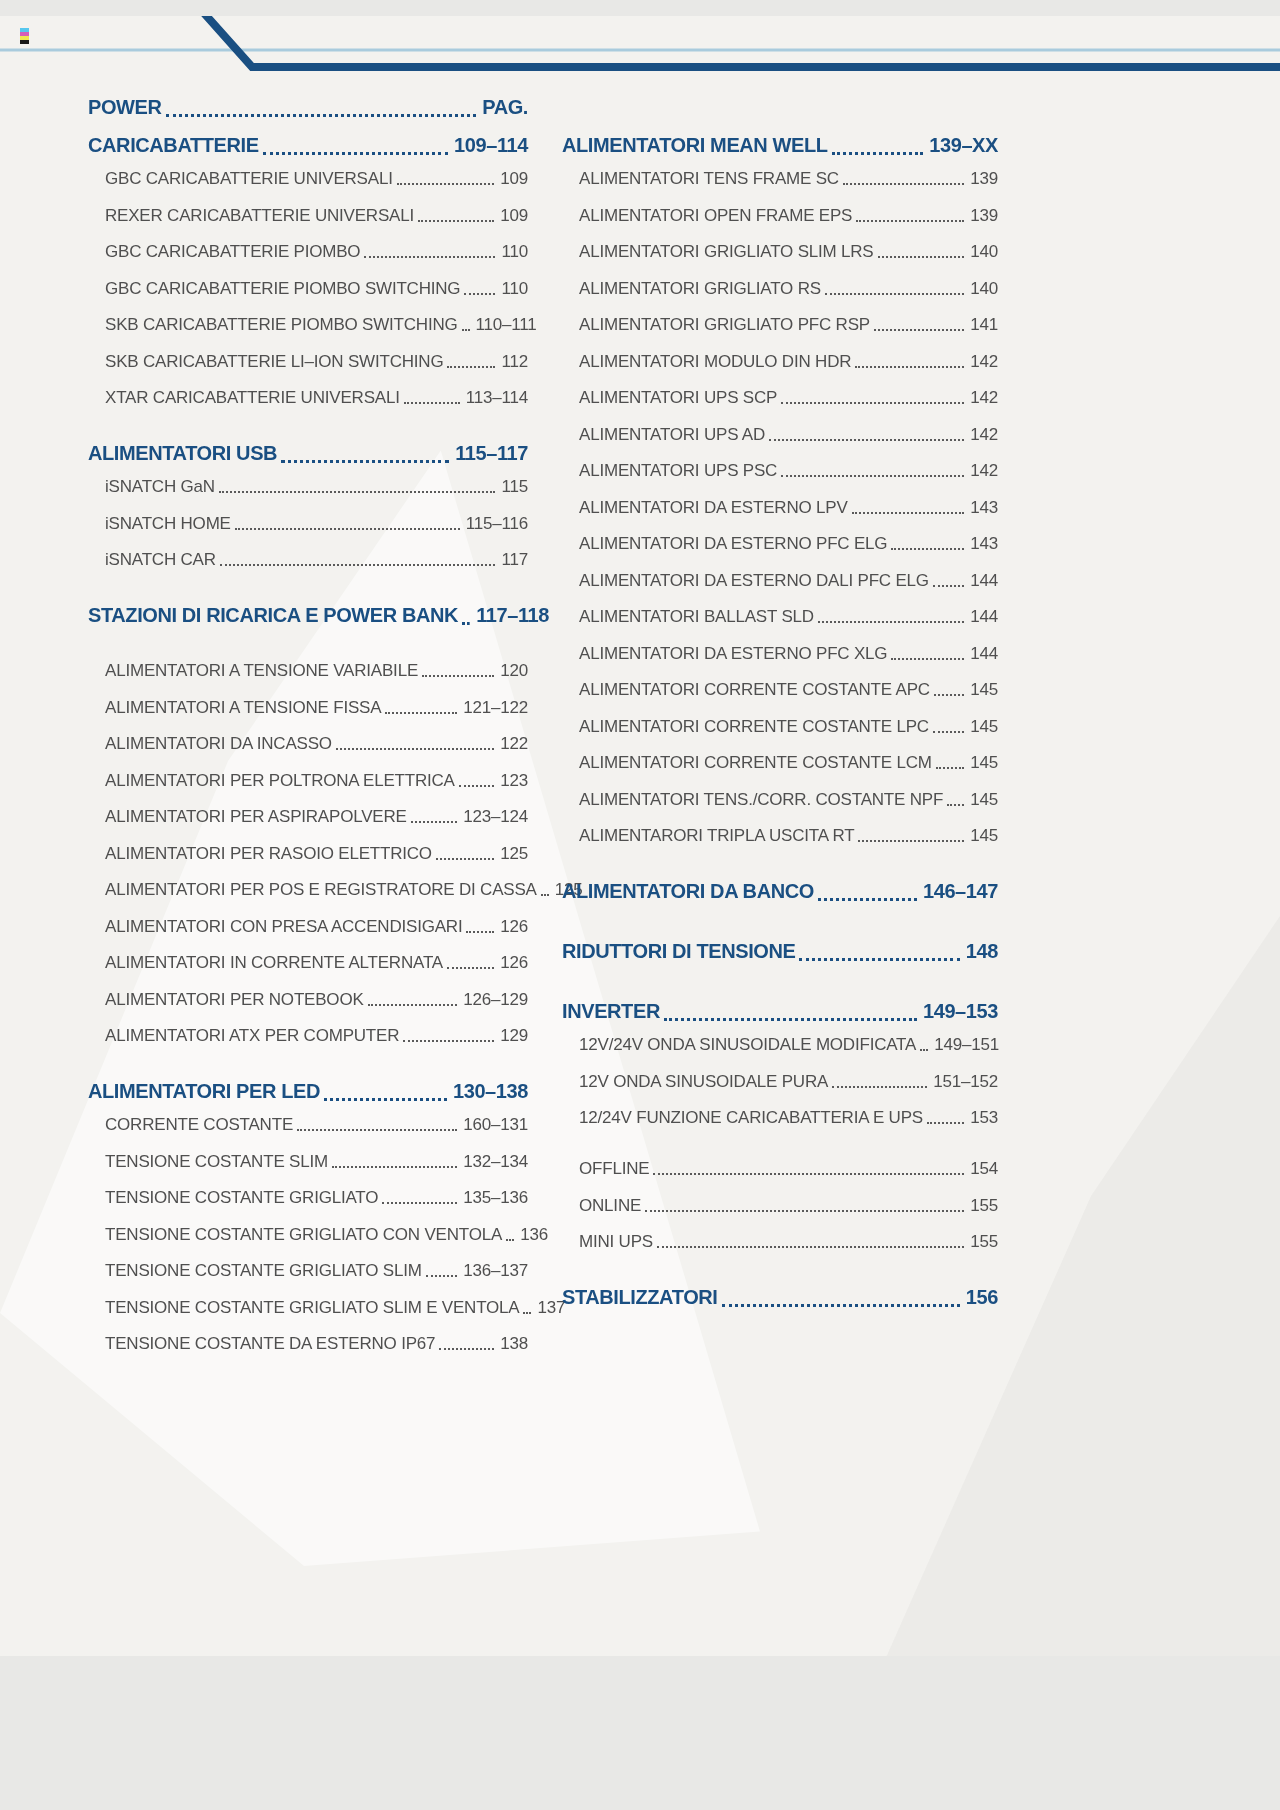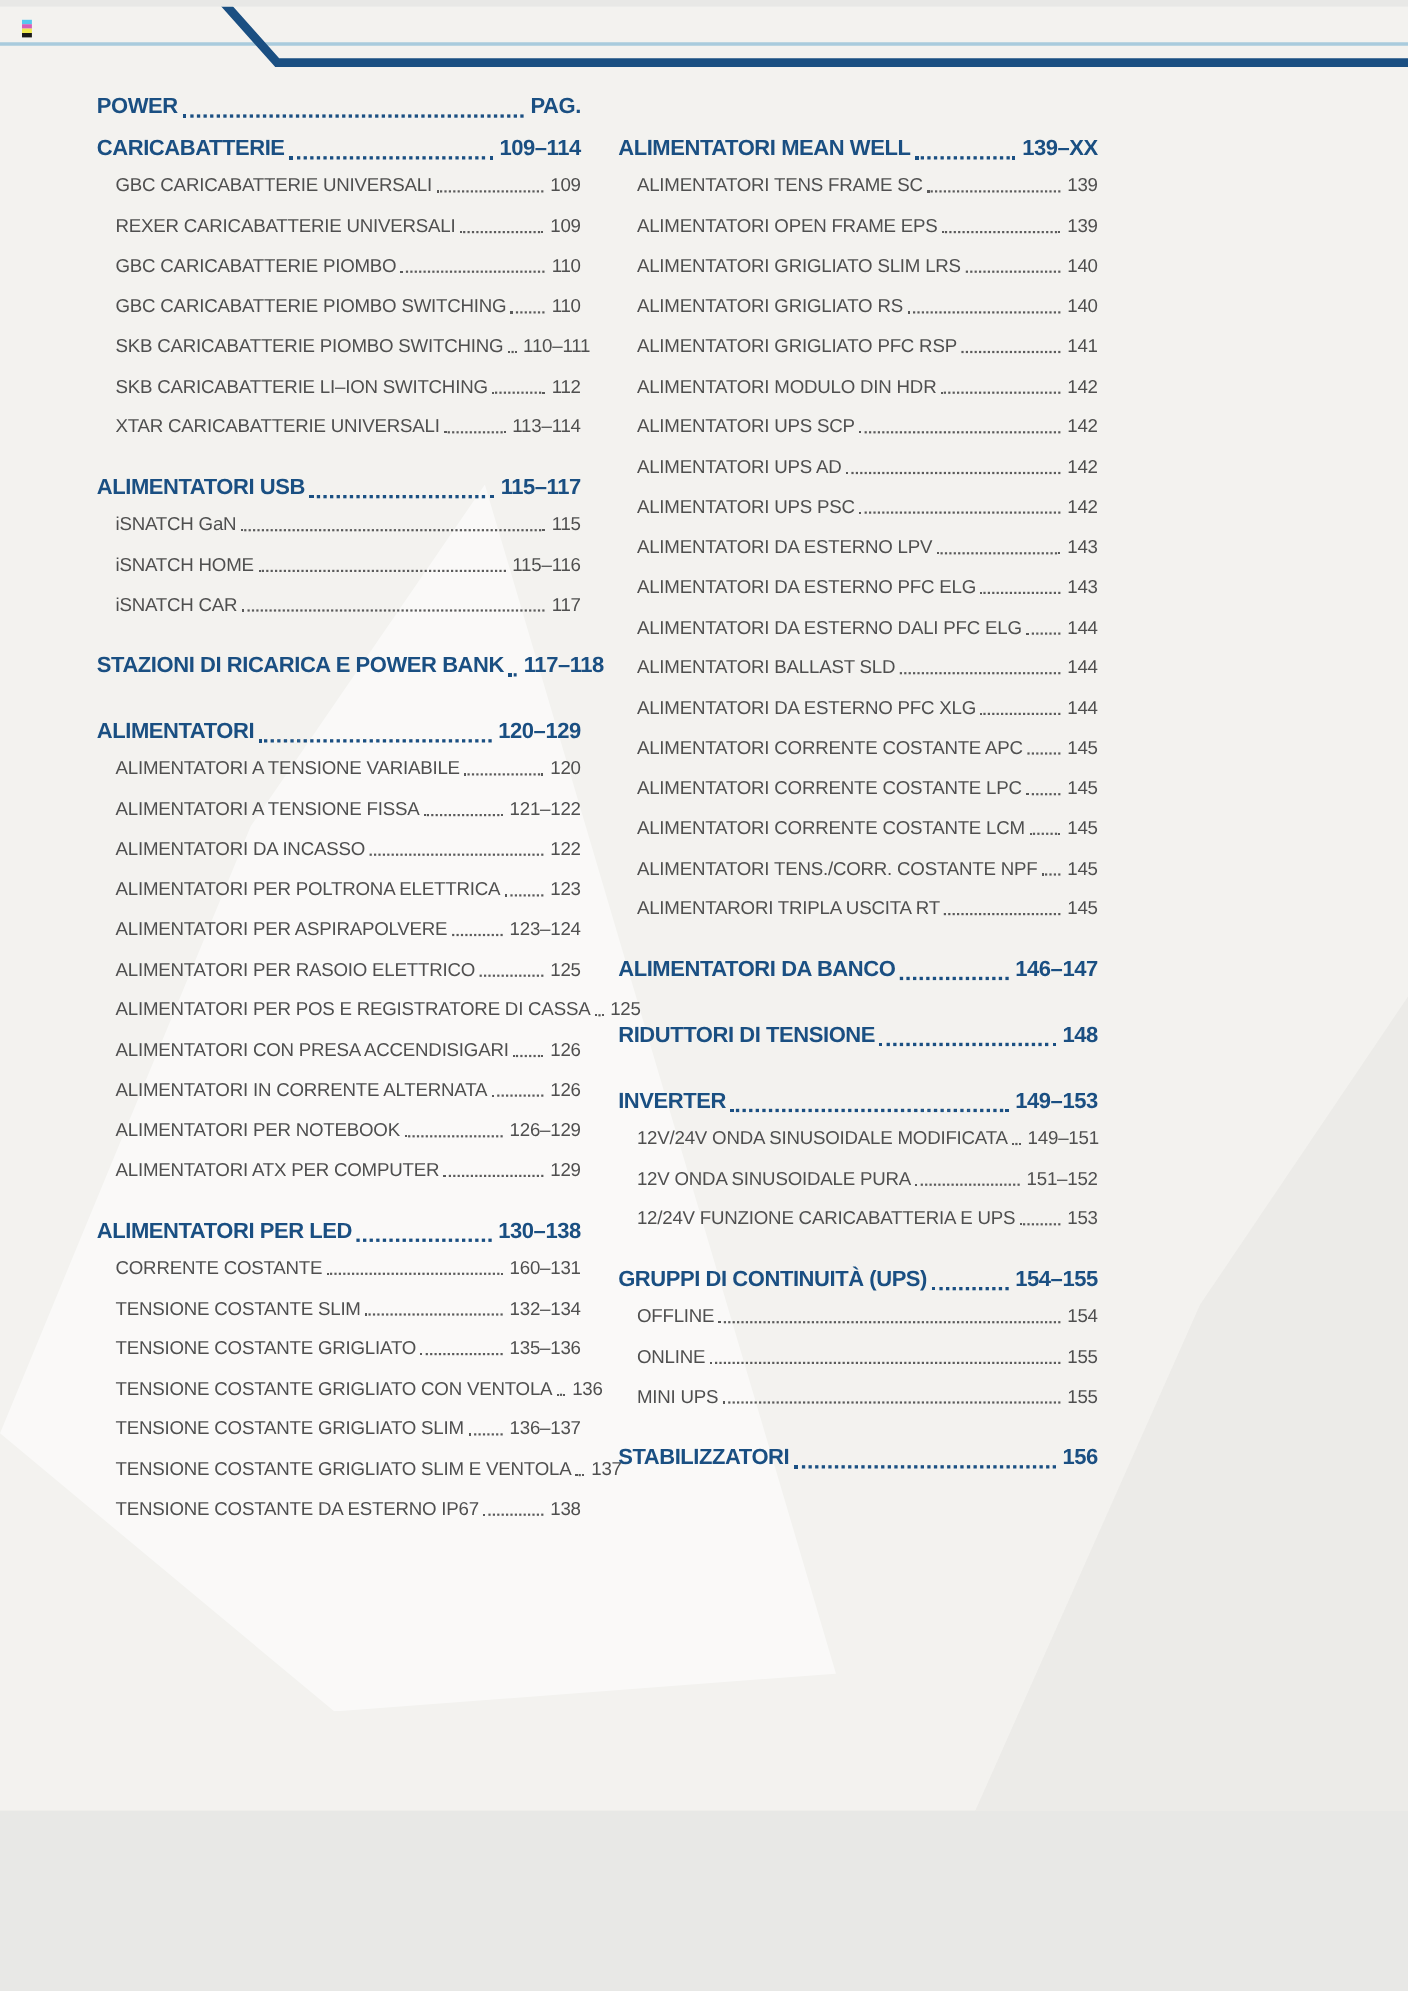--- a/index.html
+++ b/index.html
@@ -1,18 +1,18 @@
 <!DOCTYPE html>
 <html><head>
 <meta charset="utf-8">
 <style>
   html,body{margin:0;padding:0;}
   body{background:#e8e8e6;font-family:"Liberation Sans","DejaVu Sans",sans-serif;}
   .page{
-    position:relative;width:1280px;height:1640px;margin:6px auto;
+    position:relative;width:1280px;height:1640px;margin:16px auto;
     background:var(--paper,#f3f2ef);overflow:hidden;
   }
   
   .page::before{
     content:"";position:absolute;left:0;top:400px;width:760px;height:1150px;
     background:rgba(255,255,255,0.55);
     clip-path:polygon(58% 3%, 100% 97%, 40% 100%, 0% 78%, 30% 30%);
     pointer-events:none;
   }
   .page::after{
@@ -143,25 +143,20 @@
             </div>
           </div>
           <div class="section">
             <div class="row toc-header">
               <span class="lbl">STAZIONI DI RICARICA E POWER BANK</span>
               <span class="leader"></span>
               <span class="pg">117–118</span>
             </div>
           </div>
           <div class="section">
-            <div class="row toc-header">
-              <span class="lbl">ALIMENTATORI</span>
-              <span class="leader"></span>
-              <span class="pg">120–129</span>
-            </div>
             <div class="row toc-item">
               <span class="lbl">ALIMENTATORI A TENSIONE VARIABILE</span>
               <span class="leader"></span>
               <span class="pg">120</span>
             </div>
             <div class="row toc-item">
               <span class="lbl">ALIMENTATORI A TENSIONE FISSA</span>
               <span class="leader"></span>
               <span class="pg">121–122</span>
             </div>
@@ -392,25 +387,20 @@
               <span class="leader"></span>
               <span class="pg">151–152</span>
             </div>
             <div class="row toc-item">
               <span class="lbl">12/24V FUNZIONE CARICABATTERIA E UPS</span>
               <span class="leader"></span>
               <span class="pg">153</span>
             </div>
           </div>
           <div class="section">
-            <div class="row toc-header">
-              <span class="lbl">GRUPPI DI CONTINUITÀ (UPS)</span>
-              <span class="leader"></span>
-              <span class="pg">154–155</span>
-            </div>
             <div class="row toc-item">
               <span class="lbl">OFFLINE</span>
               <span class="leader"></span>
               <span class="pg">154</span>
             </div>
             <div class="row toc-item">
               <span class="lbl">ONLINE</span>
               <span class="leader"></span>
               <span class="pg">155</span>
             </div>

